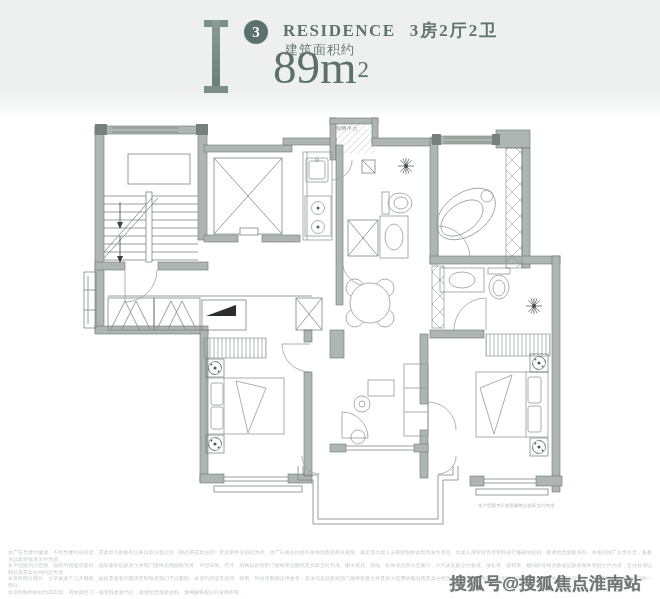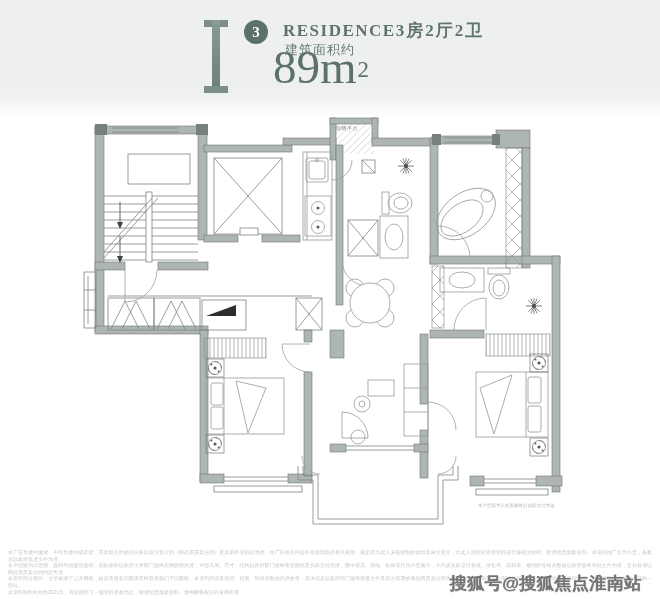--- a/index.html
+++ b/index.html
@@ -14,21 +14,21 @@
   .ibar .serif{position:absolute;left:0;width:24px;height:7px;background:#7b8e88;}
   .ibar .serif.top{top:0;}
   .ibar .serif.bot{bottom:0;}
   .ibar .stem{position:absolute;left:8px;top:0;width:8px;height:73px;
               background:linear-gradient(180deg,#8a9c95,#697d76);}
   .badge{position:absolute;left:244px;top:20px;width:24px;height:24px;border-radius:50%;
          background:#5a716c;color:#ffffff;font-size:15px;font-weight:bold;
          display:flex;align-items:center;justify-content:center;}
   .res-line{position:absolute;left:283px;top:19px;color:#5f736e;font-size:17px;
             letter-spacing:1.5px;font-weight:bold;white-space:nowrap;}
-  .res-line .cn{letter-spacing:2px;}
+  .res-line .cn{margin-left:14px;letter-spacing:2px;}
   .area-label{position:absolute;left:285px;top:41px;color:#66796f;font-size:13px;letter-spacing:1px;}
   .area{position:absolute;left:273px;top:44px;color:#5d716b;font-size:47px;line-height:1;}
   .area sup{font-size:23px;vertical-align:6px;margin-left:1px;}
   
   svg.plan{position:absolute;left:0;top:0;}
   
   .platform-label{position:absolute;left:336px;top:125px;font-size:5px;color:#878e8c;
                   font-family:"Liberation Sans",sans-serif;letter-spacing:0.5px;}
   .plan-note{position:absolute;left:478px;top:503px;font-size:4.5px;color:#b2b8b7;
              font-family:"Liberation Sans",sans-serif;}

